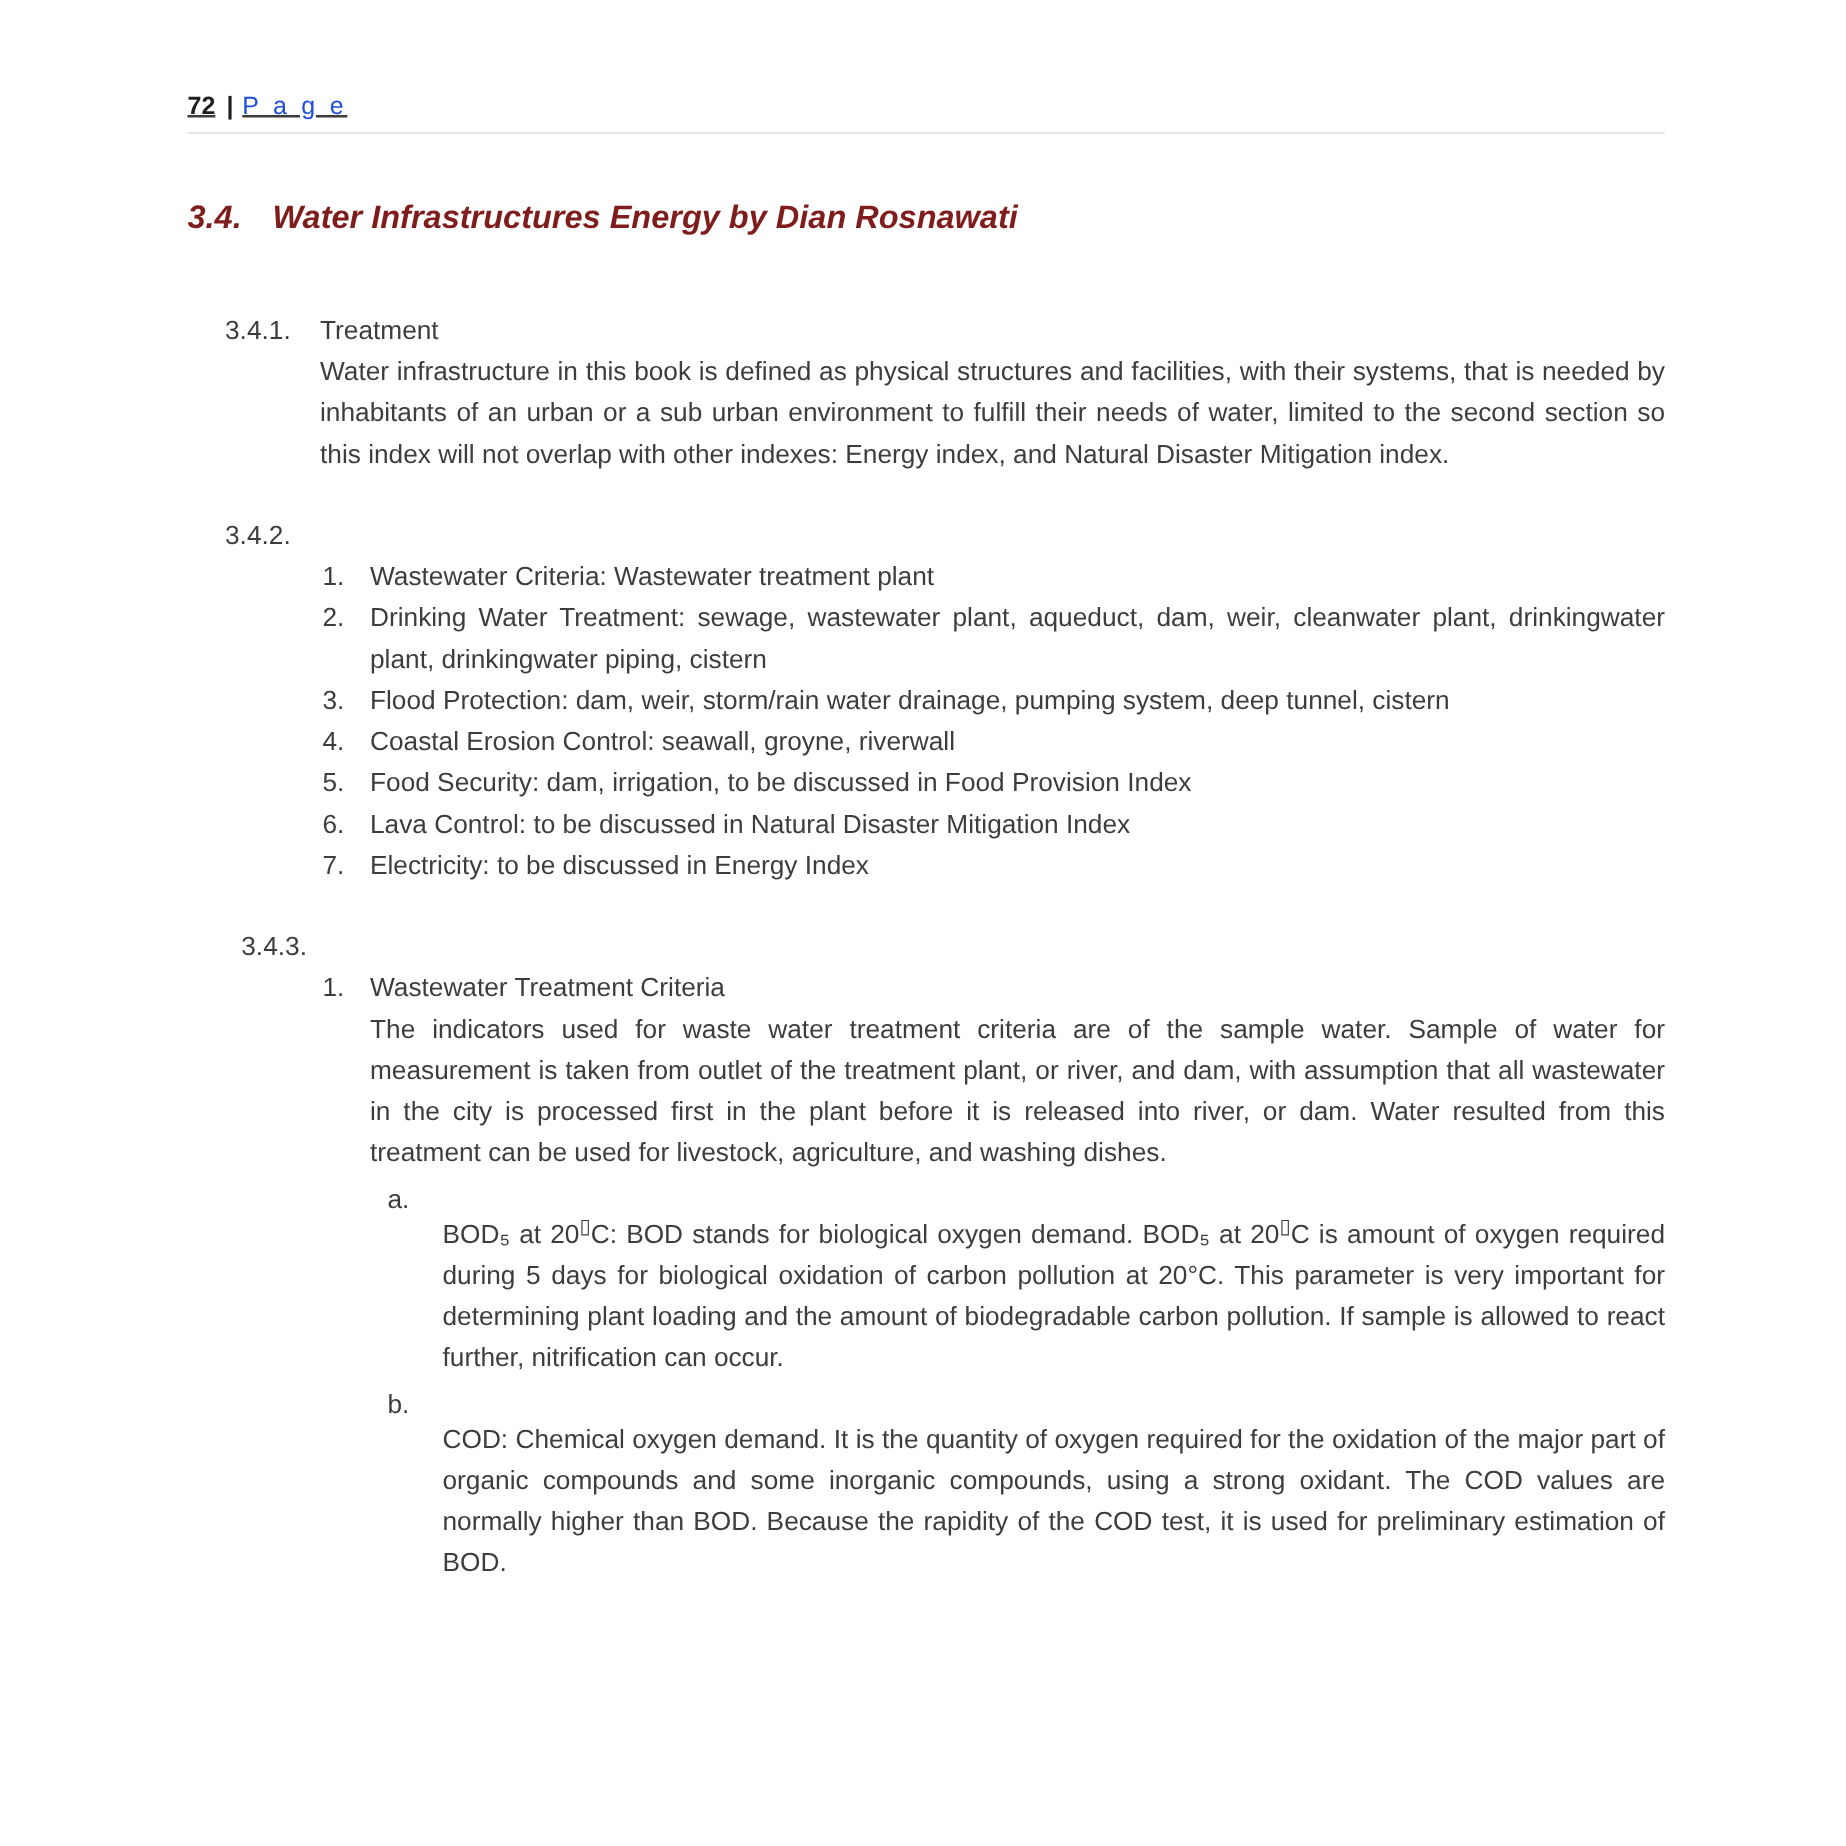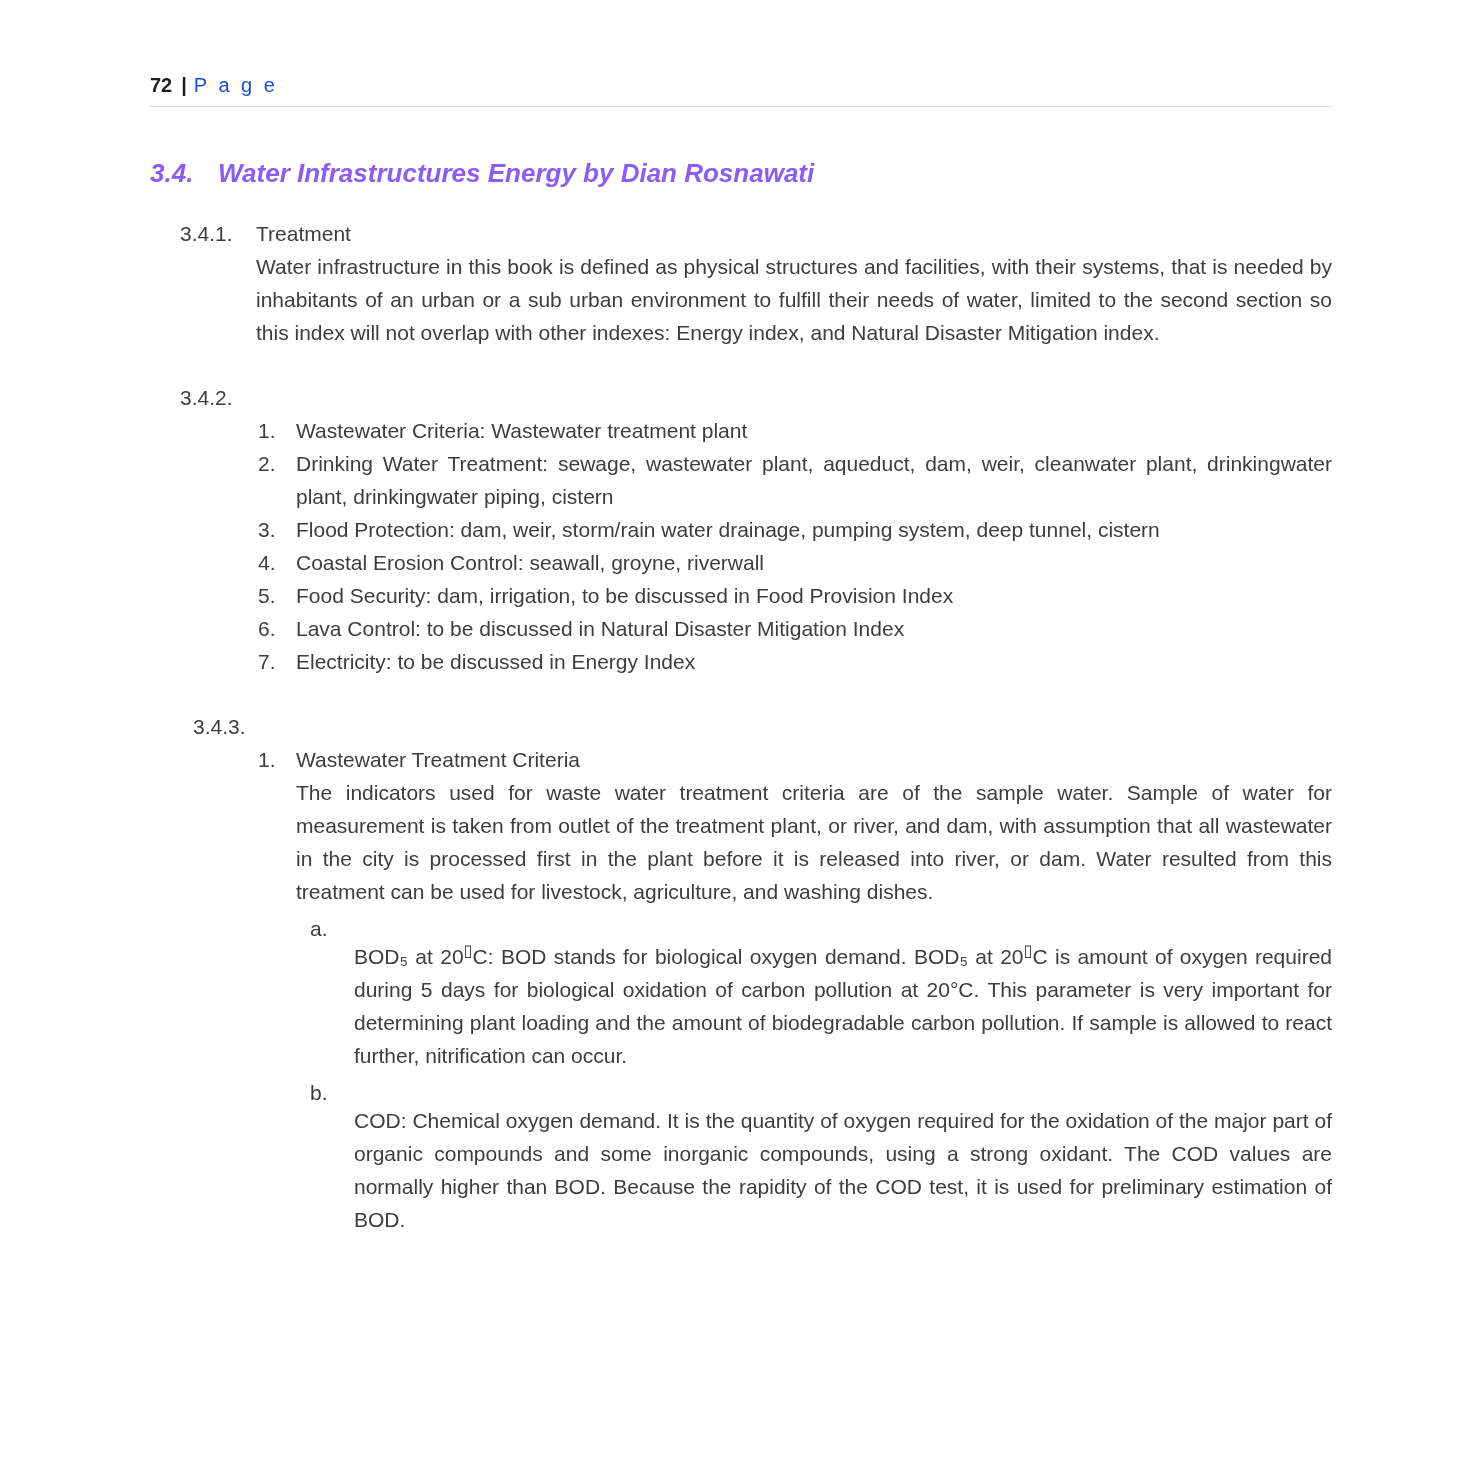--- a/index.html
+++ b/index.html
@@ -14,40 +14,41 @@
     position:relative;
     overflow:hidden;
   }
 
   
   .hdr {
     display:flex; align-items:center;
     font-size:20px;
     padding-bottom:9px;
     border-bottom:1px solid #d8d8d8;
+    text-decoration:underline;
   }
   .hdr .pgnum { font-weight:bold; color:#1f1f1f; }
   .hdr .pgsep { font-weight:bold; color:#1f1f1f; margin:0 7px 0 9px; }
   .hdr .pglabel { color:#1d4ed8; letter-spacing:3px; }
 
   
   .heading {
     margin:49px 0 0 0;
     display:flex;
     font-size:26px;
     font-style:italic;
     font-weight:bold;
-    color:#8b5cf6;
+    color:#7f1d1d;
     line-height:34px;
   }
   .heading .hnum { width:68px; flex-shrink:0; }
 
   
   .subsec { font-size:21px; line-height:33px; }
-  .ss1 { margin-top:27px; }
+  .ss1 { margin-top:58px; }
   .ss2 { margin-top:32px; }
   .ss3 { margin-top:32px; }
   .subsec-head { display:flex; }
   .subsec-num { margin-left:30px; width:76px; flex-shrink:0; }
   .ss3 .subsec-num { margin-left:43px; width:72px; }
   .subsec-body { margin-left:106px; }
   .just { text-align:justify; }
 
   
   .oli { display:flex; }

